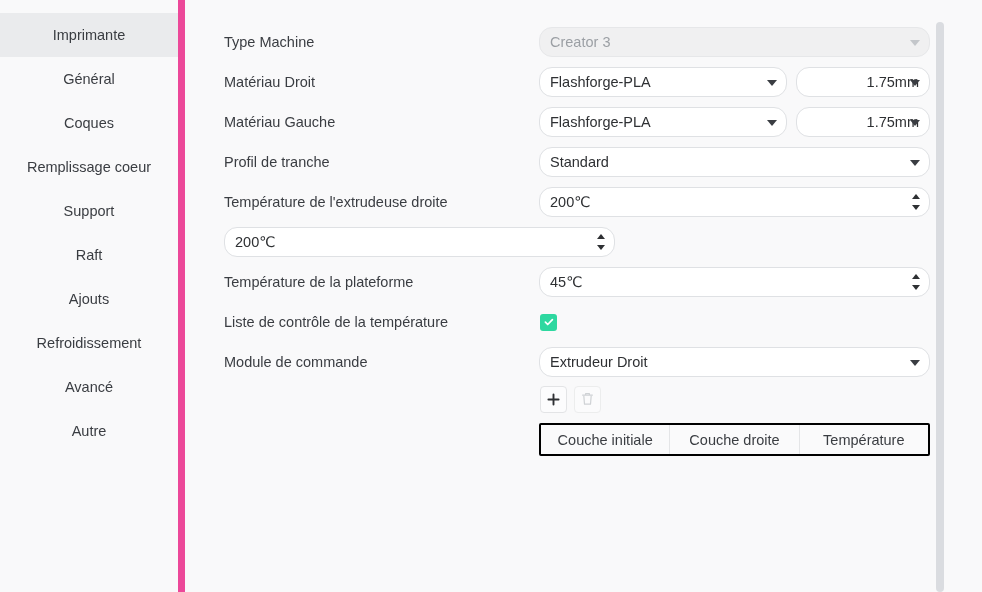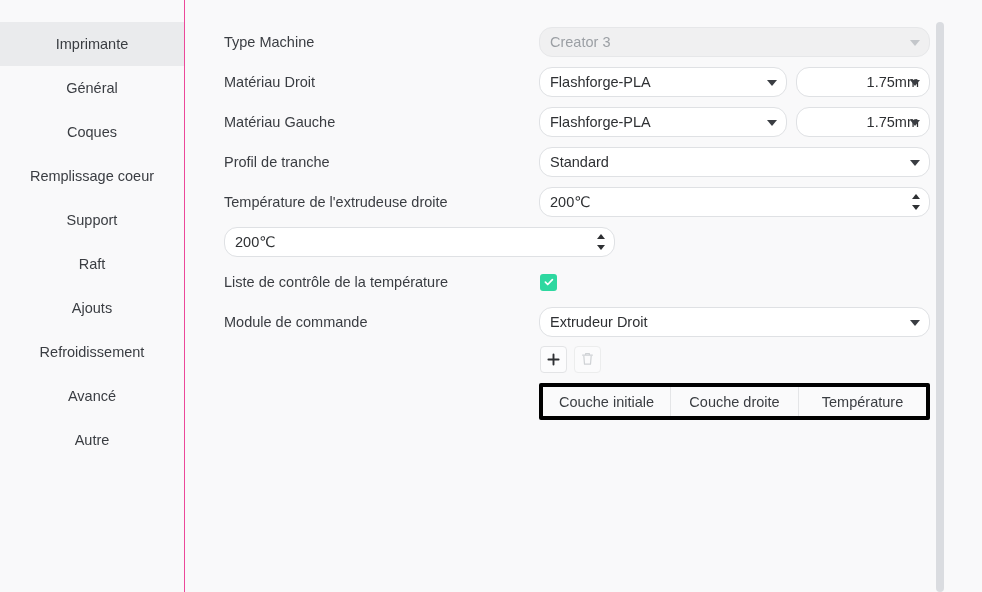--- a/index.html
+++ b/index.html
@@ -21,22 +21,22 @@
     inset: 0;
     display: flex;
     background: #f9f9fa;
   }
 
   
   .sidebar {
     width: 185px;
     flex: 0 0 185px;
     background: #f9f9fa;
-    border-right: 1px solid #ec4899;
-    padding-top: 22px;
+    border-right: 7px solid #ec4899;
+    padding-top: 13px;
     box-sizing: border-box;
     position: relative;
     z-index: 2;
   }
   .side-item {
     height: 44px;
     line-height: 44px;
     text-align: center;
     font-size: 14.5px;
     color: #3a3d42;
@@ -176,21 +176,21 @@
     align-items: center;
     justify-content: center;
   }
   .iconbtn.disabled { background: #fbfbfc; border-color:#eceded; }
   .iconbtn svg { display:block; }
 
   
   .tbl {
     width: 391px;
     margin-top: 7px;
-    border: 4px solid #000000;
+    border: 2px solid #000000;
     border-radius: 2px;
     background: #fafafb;
     box-sizing: border-box;
     display: flex;
   }
   .tbl-head {
     display: flex;
     width: 100%;
     height: 29px;
   }
@@ -330,20 +330,32 @@
           <div class="field wide">
             <span class="val">200℃</span>
             <span class="spin">
               <span class="up"></span>
               <span class="down"></span>
             </span>
           </div>
         </div>
       </div>
 
+      <div class="row">
+        <div class="row-label">Température de la plateforme</div>
+        <div class="row-ctrl">
+          <div class="field wide">
+            <span class="val">45℃</span>
+            <span class="spin">
+              <span class="up"></span>
+              <span class="down"></span>
+            </span>
+          </div>
+        </div>
+      </div>
 
       <div class="row">
         <div class="row-label">Liste de contrôle de la température</div>
         <div class="row-ctrl">
           <div class="checkbox">
             <svg width="12" height="12" viewBox="0 0 12 12">
               <path d="M2.4 6.2 L4.7 8.5 L9.4 3.6" fill="none" stroke="#ffffff" stroke-width="1.7" stroke-linecap="round" stroke-linejoin="round"></path>
             </svg>
           </div>
         </div>

